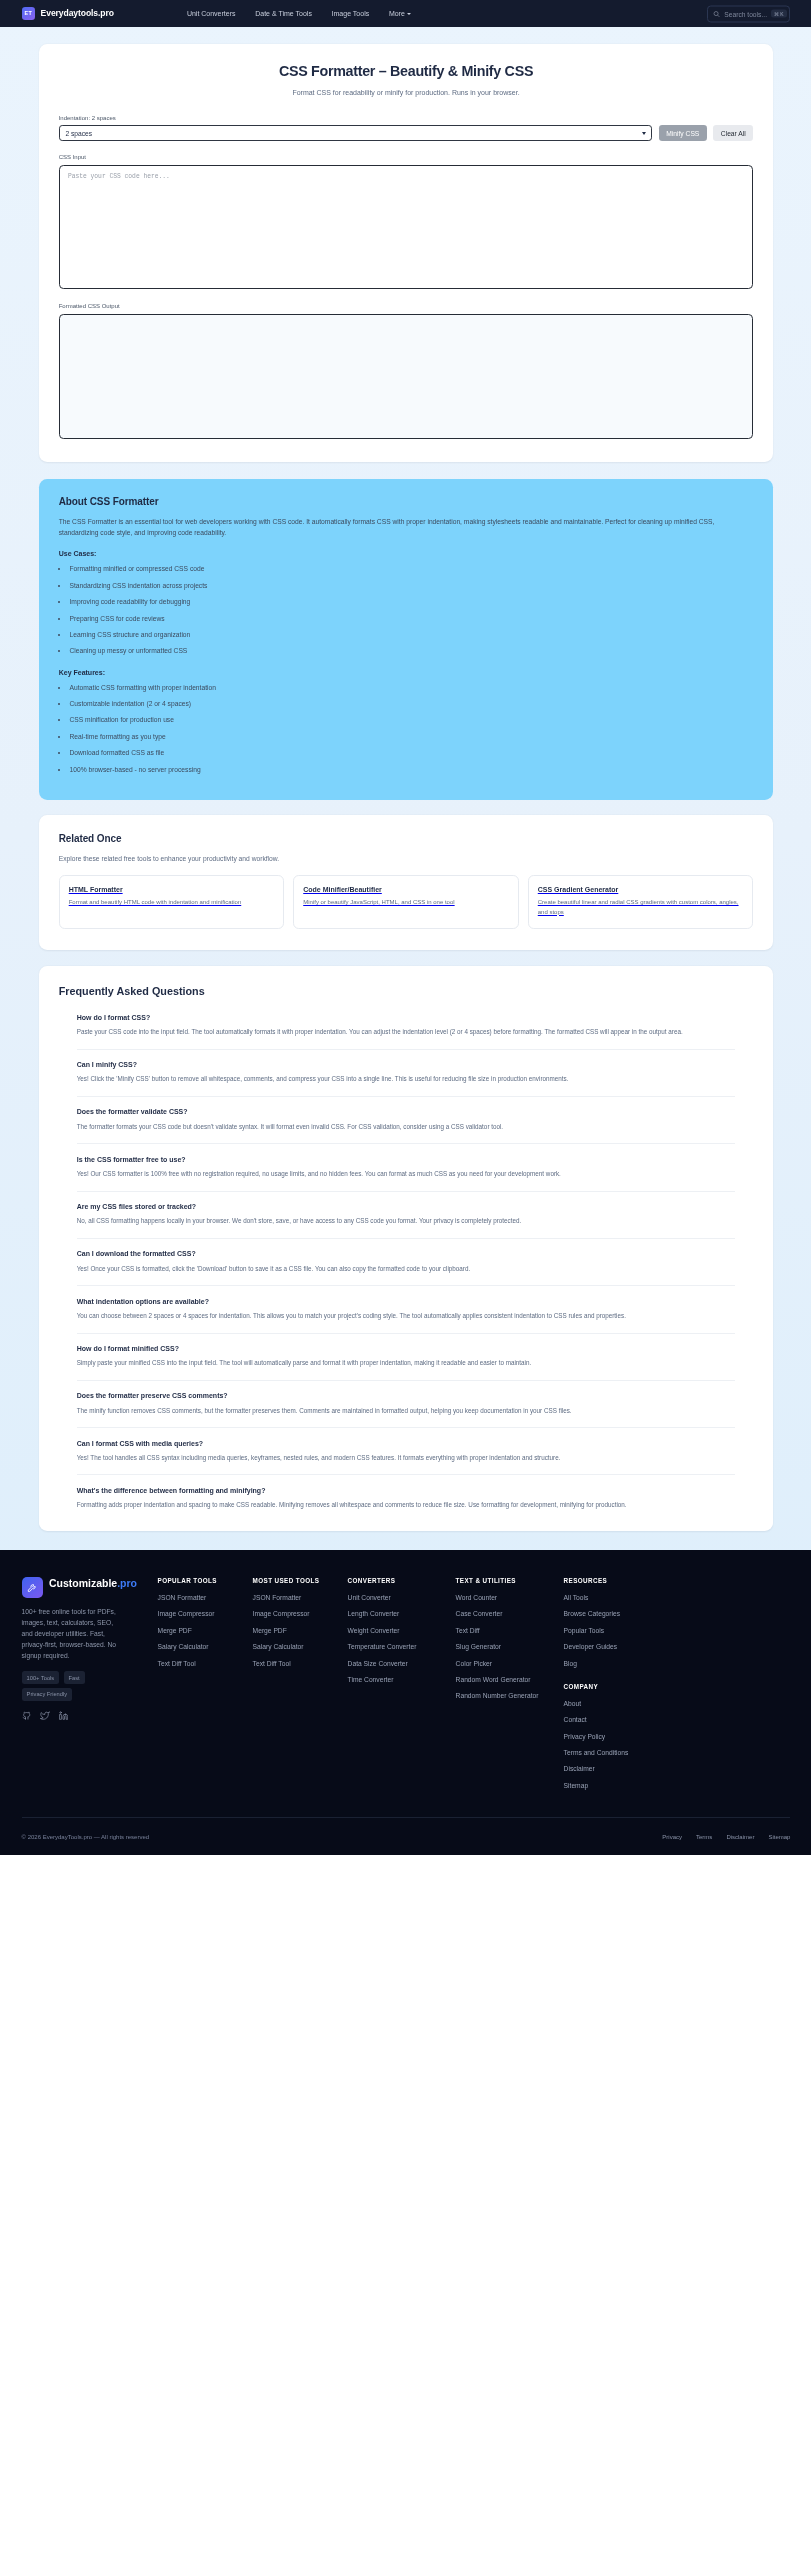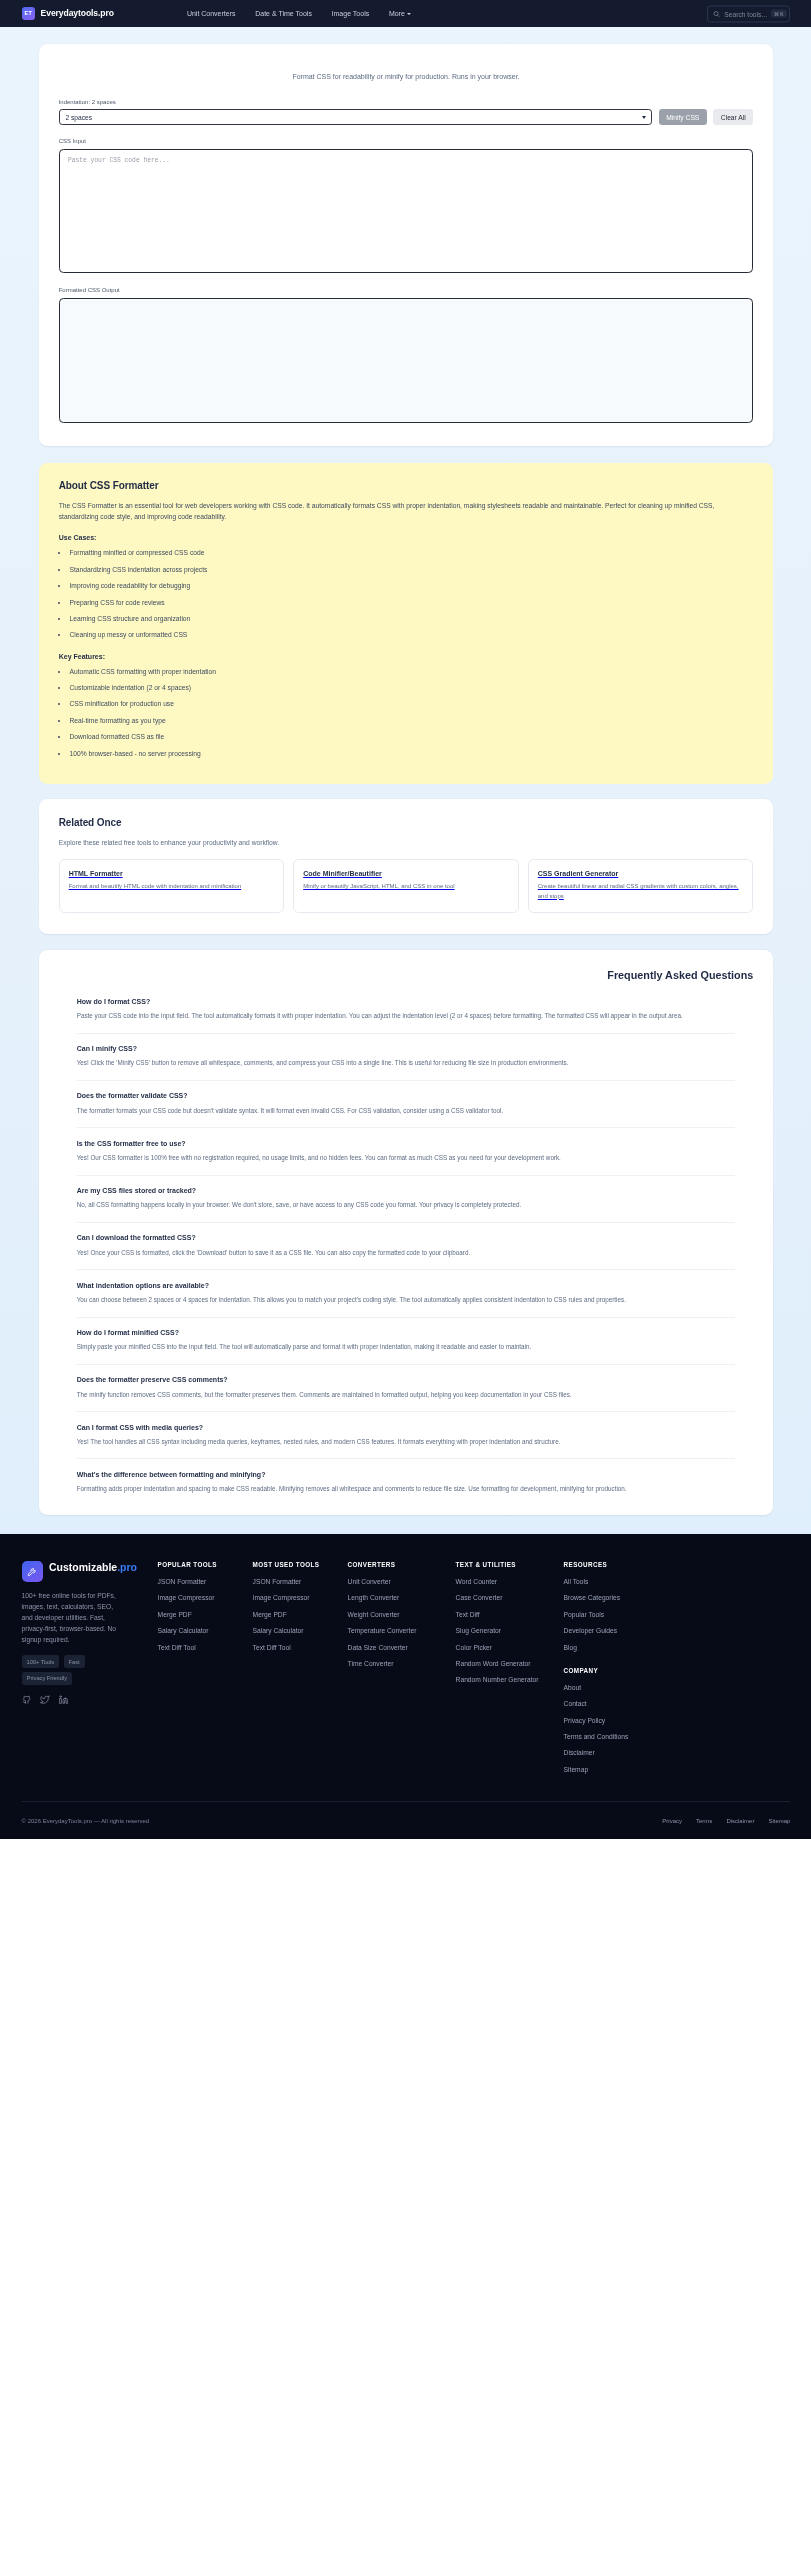--- a/index.html
+++ b/index.html
@@ -85,40 +85,40 @@
     width: 100%; border: 0.6px solid #262c36; border-radius: 4.4px;
     font-family: "Liberation Mono", monospace; font-size: 6.3px;
     padding: 7px 8.2px; resize: none; color: #1f2a44; background: #fff;
   }
   .ta::placeholder { color: #9aa0aa; }
   .ta-input { height: 124px; }
   .ta-output { height: 125px; background: #f7fafd; }
 
   
   .about {
-    margin-top: 16.5px; background: #fef9c3; border-radius: 8.2px;
+    margin-top: 16.5px; background: #7dd3fc; border-radius: 8.2px;
     padding: 17px 19.7px 19px 19.7px;
   }
   h2.sec-title { font-size: 10px; color: #1f2a44; font-weight: bold; letter-spacing:-0.1px; }
   .about p.intro { font-size: 6.7px; color: #3c4a5e; line-height: 1.66; margin-top: 9.5px; }
   .sub-h { font-size: 7px; color: #1f2a44; font-weight: bold; margin-top: 12px; }
   ul.bullets { margin-top: 7px; padding-left: 10.8px; }
   ul.bullets li { font-size: 6.7px; color: #3c4a5e; line-height: 1.55; margin-bottom: 6px; }
 
   
   .related { margin-top: 15px; padding: 18px 19.7px 21.6px 19.7px; }
   .related .lead { font-size: 6.7px; color: #5d6b82; margin-top: 10.8px; }
   .tool-grid { display: grid; grid-template-columns: repeat(3,1fr); gap: 9px; margin-top: 13.3px; }
   .tool-card { border: 0.6px solid #e6eaf0; border-radius: 5.7px; padding: 9.5px 9px 10.8px 9px; }
   .tool-card h3 { font-size: 7px; color: #1f2a44; font-weight: bold; }
   .tool-card p { font-size: 6px; color: #5d6b82; line-height: 1.55; margin-top: 5.7px; }
 
   
   .faq { margin-top: 16px; padding: 19px 19.7px 20px 19.7px; }
-  h2.faq-title { text-align: right; font-size: 10.8px; color: #1f2a44; font-weight: bold; }
+  h2.faq-title { text-align: left; font-size: 10.8px; color: #1f2a44; font-weight: bold; }
   .faq-list { margin-top: 16.5px; padding: 0 18px; }
   .faq-item { padding-bottom: 10.8px; border-bottom: 0.6px solid #edf0f4; margin-bottom: 11.4px; }
   .faq-item:last-child { border-bottom: none; margin-bottom: 0; padding-bottom: 0; }
   .faq-q { font-size: 7px; font-weight: bold; color: #1f2a44; }
   .faq-a { font-size: 6.3px; color: #5d6b82; line-height: 1.72; margin-top: 6.3px; }
 
   
   .footer { background: #070b18; margin-top: 19px; padding: 27px 21.6px 0 21.6px; }
   .footer-grid { display: grid; grid-template-columns: 136px 95px 95px 108px 108px 1fr; gap: 0; }
   .f-brand-row { display: flex; align-items: flex-start; gap: 6.3px; }
@@ -169,20 +169,21 @@
         <line x1="16" y1="16" x2="22" y2="22"></line>
     </svg>
     <span class="search-ph">Search tools...</span>
     <span class="kbd">⌘ K</span>
   </div>
 </div>
 
 <div class="wrap">
 
   <section class="card hero">
+    <h1 class="page-title">CSS Formatter – Beautify &amp; Minify CSS</h1>
     <p class="page-sub">Format CSS for readability or minify for production. Runs in your browser.</p>
 
     <div class="controls-row">
       <div class="ind-group">
         <span class="ind-label">Indentation: 2 spaces</span>
         <div class="select">
           <span>2 spaces</span>
           <span class="chev-d"></span>
         </div>
       </div>

